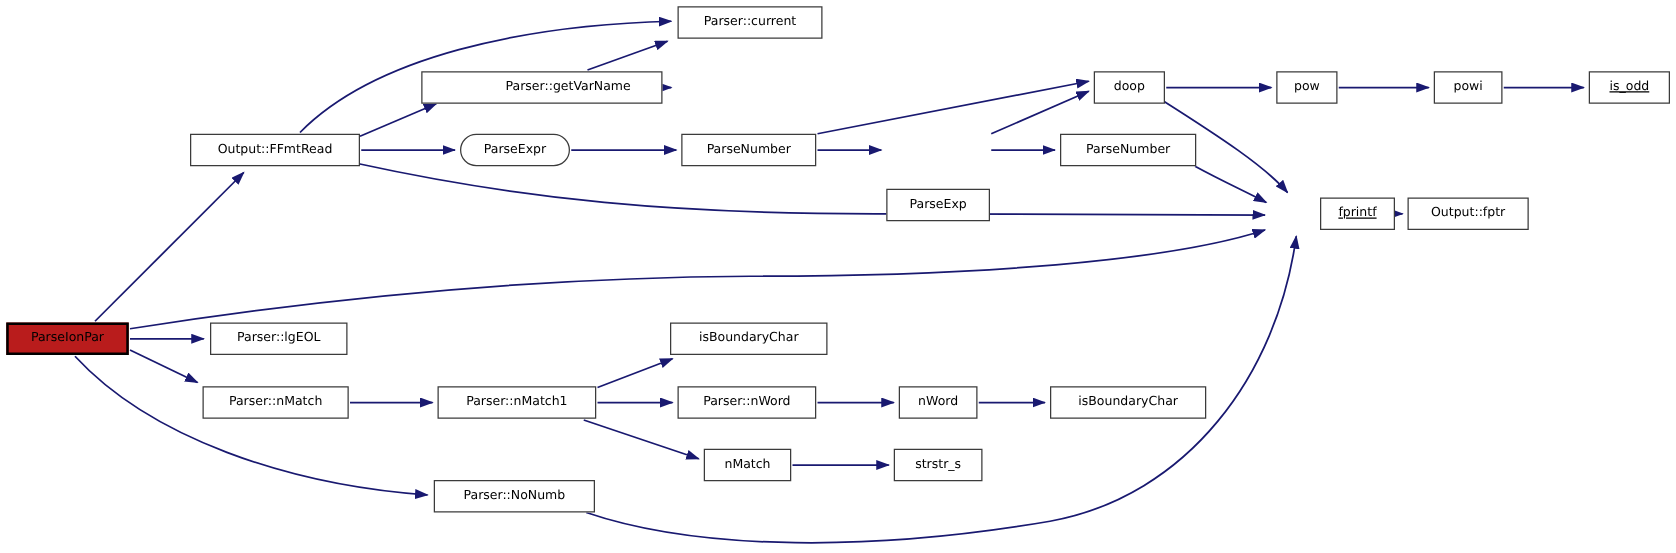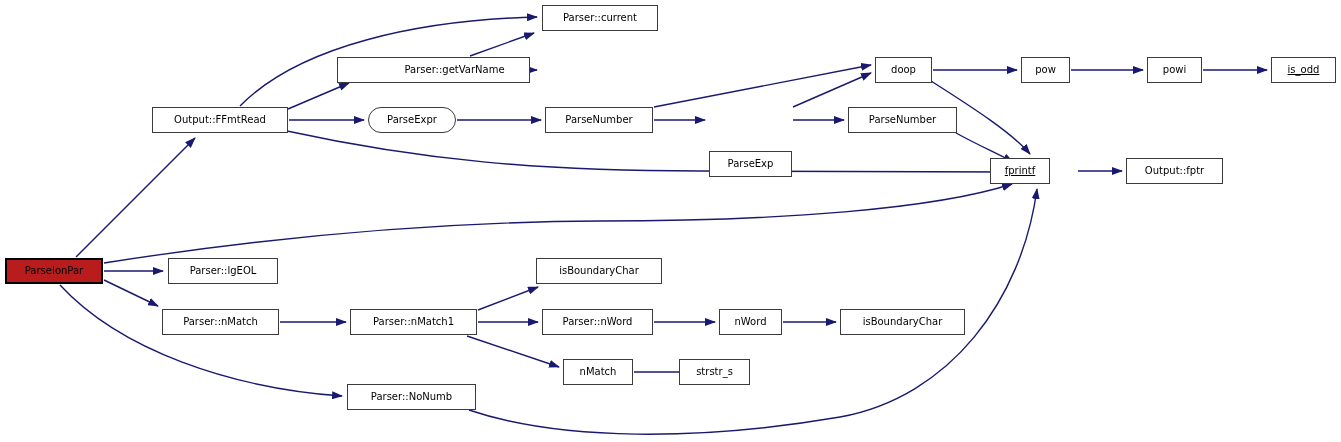--- a/index.html
+++ b/index.html
@@ -96,26 +96,26 @@
   <div class="node" style="left:542px; top:5px;   width:114px;">Parser::current</div>
   <div class="node" style="left:337px; top:57px;  width:149px;padding-left:42px;">Parser::getVarName</div>
   <div class="node" style="left:368px; top:107px; width:86px;border-radius:13px;">ParseExpr</div>
   <div class="node" style="left:545px; top:107px; width:106px;">ParseNumber</div>
   <div class="node" style="left:709px; top:107px; width:81px;margin-top:44px;">ParseExp</div>
   <div class="node" style="left:848px; top:107px; width:107px;">ParseNumber</div>
   <div class="node" style="left:875px; top:57px;  width:55px;">doop</div>
   <div class="node" style="left:1021px; top:57px; width:47px;">pow</div>
   <div class="node" style="left:1147px; top:57px; width:53px;">powi</div>
   <div class="node" style="left:1271px; top:57px; width:63px;text-decoration:underline;">is_odd</div>
-  <div class="node" style="left:990px; top:158px; width:58px;text-decoration:underline;">fprintf</div>
+  <div class="node" style="left:1056px; top:158px; width:58px;text-decoration:underline;">fprintf</div>
   <div class="node" style="left:1126px; top:158px; width:95px;">Output::fptr</div>
   <div class="node" style="left:168px; top:258px; width:108px;">Parser::lgEOL</div>
   <div class="node" style="left:162px; top:309px; width:115px;">Parser::nMatch</div>
   <div class="node" style="left:350px; top:309px; width:125px;">Parser::nMatch1</div>
   <div class="node" style="left:536px; top:258px; width:124px;">isBoundaryChar</div>
   <div class="node" style="left:542px; top:309px; width:109px;">Parser::nWord</div>
   <div class="node" style="left:719px; top:309px; width:61px;">nWord</div>
   <div class="node" style="left:840px; top:309px; width:123px;">isBoundaryChar</div>
   <div class="node" style="left:563px; top:359px; width:68px;">nMatch</div>
-  <div class="node" style="left:679px; top:359px; width:69px;">strstr_s</div>
+  <div class="node" style="left:715px; top:359px; width:69px;">strstr_s</div>
   <div class="node" style="left:347px; top:384px; width:127px;">Parser::NoNumb</div>
 
 </div>
 
 </body></html>

